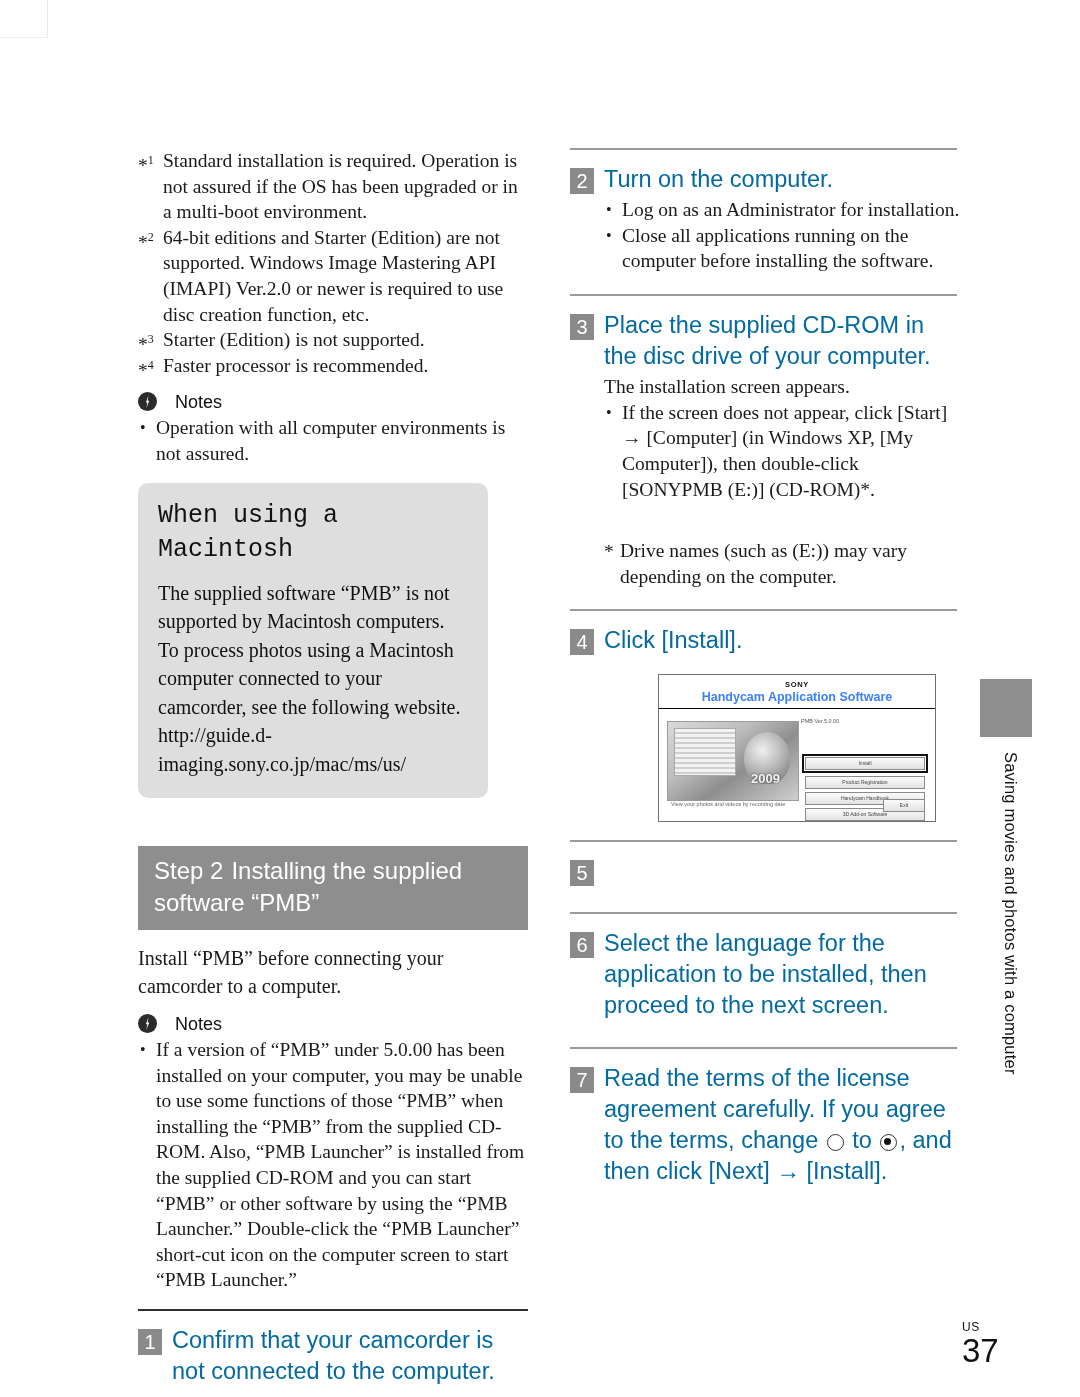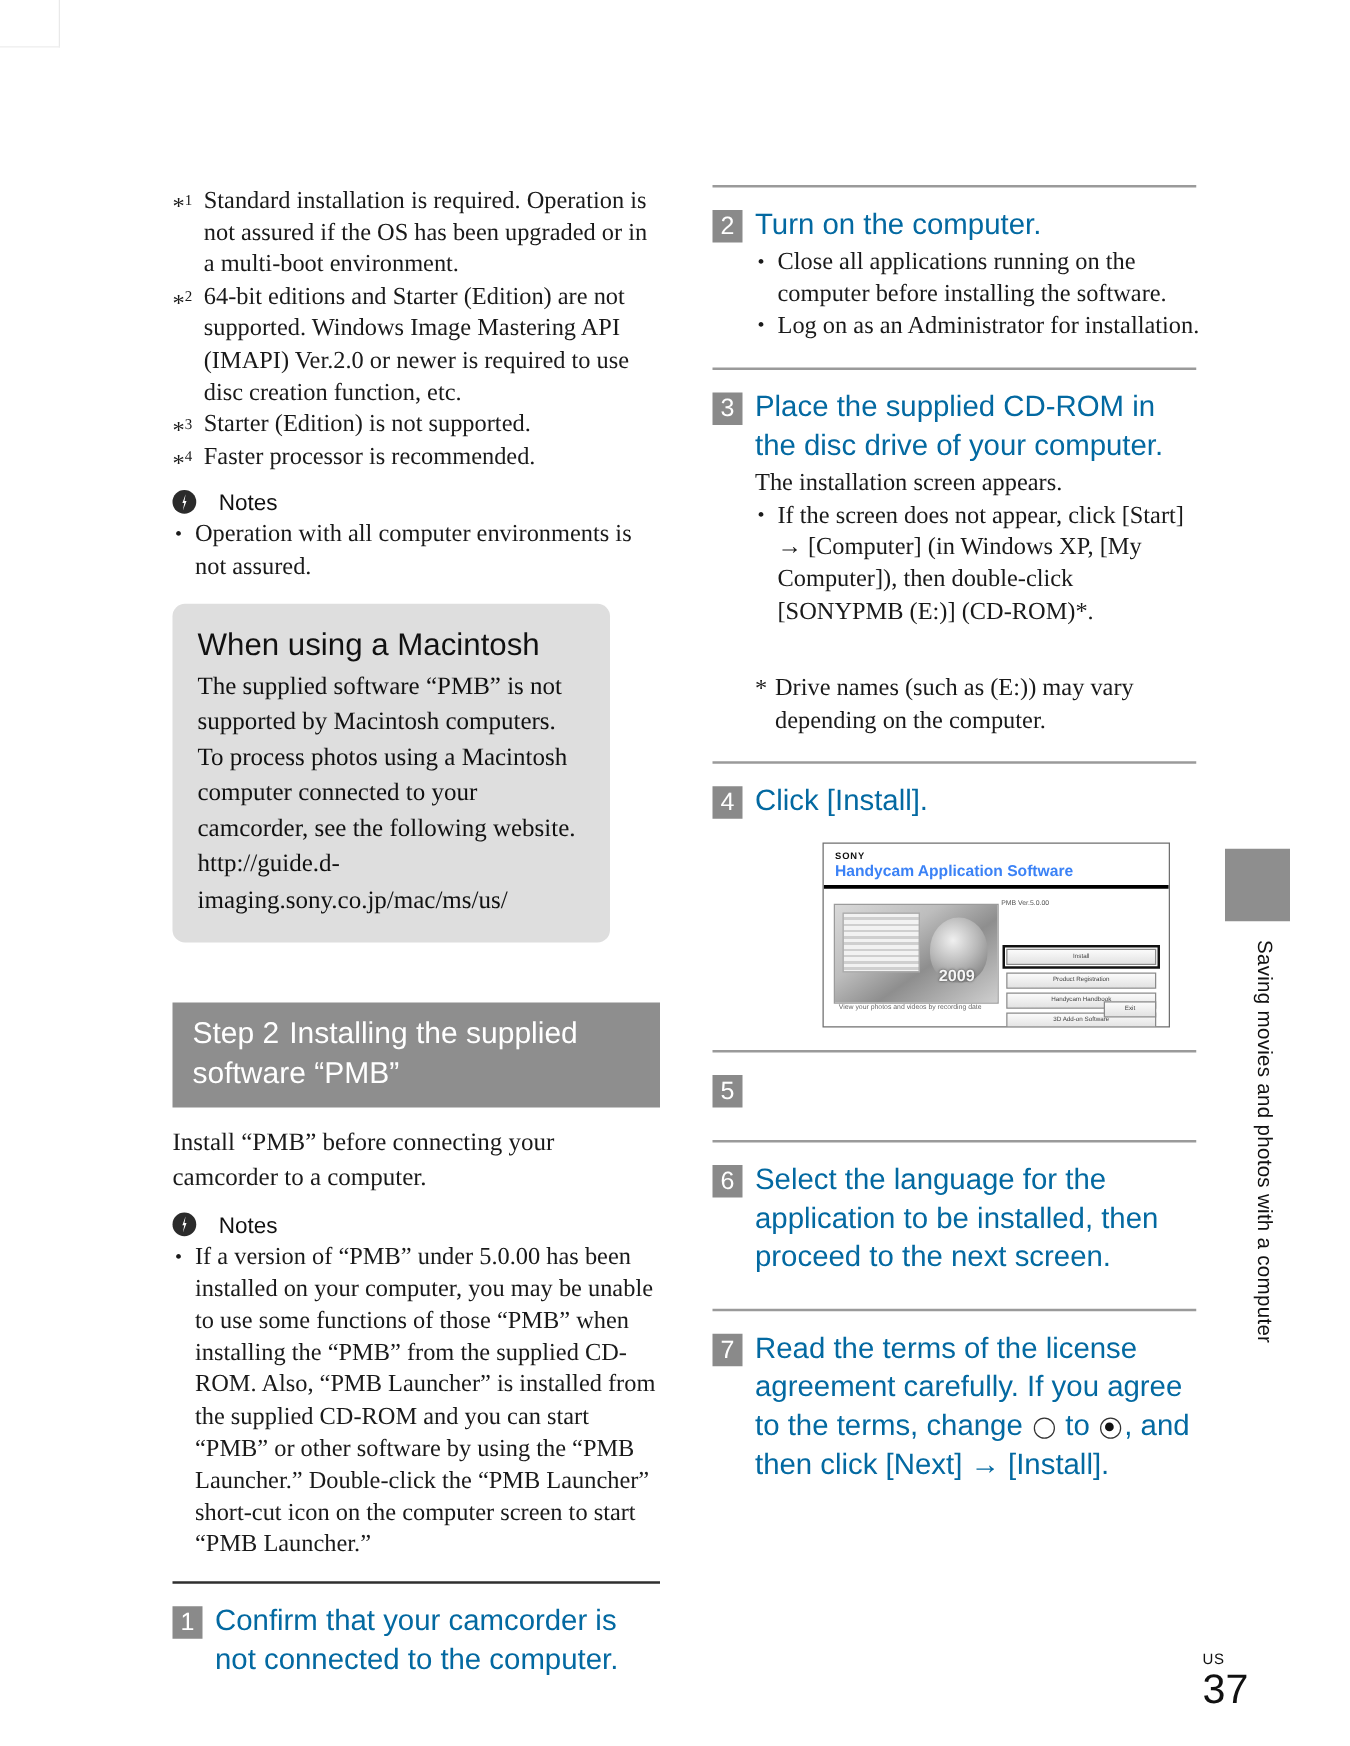--- a/index.html
+++ b/index.html
@@ -120,25 +120,25 @@
   
   .mac-box {
     margin-top: 16px;
     background: #dedede;
     border-radius: 10px;
     padding: 16px 20px 20px 20px;
     width: 350px;
     box-sizing: border-box;
   }
   .mac-title {
-    font-family: Liberation Sans, sans-serif;
+    font-family: Liberation Mono, monospace;
     font-size: 25px;
     line-height: 34px;
     color: #111;
-    margin-bottom: 2px;
+    margin-bottom: 12px;
   }
   .mac-body {
     font-family: "Liberation Serif", serif;
     font-size: 20px;
     line-height: 28.5px;
     color: #111;
   }
 
   
   .step-bar {
@@ -233,21 +233,22 @@
     width: 278px;
     height: 148px;
     border: 1px solid #6f6f6f;
     background: #ffffff;
     position: relative;
     box-sizing: border-box;
     overflow: hidden;
   }
   .shot-head {
     padding: 5px 9px 4px 9px;
-    border-bottom: 3px solid #000000;
+    border-bottom: 1px solid #000000;
+    text-align: center;
   }
   .shot-sony {
     font-family: "Liberation Sans", sans-serif;
     font-size: 7.5px;
     font-weight: bold;
     letter-spacing: 0.7px;
     color: #111;
   }
   .shot-title {
     font-family: "Liberation Sans", sans-serif;
@@ -478,22 +479,22 @@
 
   <div class="col col-right">
 
     <div class="rule-grey"></div>
 
     <div class="step">
       <div class="step-num">2</div>
       <div class="step-text">Turn on the computer.</div>
     </div>
     <div class="step-sub">
+      <div class="bullet">Log on as an Administrator for installation.</div>
       <div class="bullet">Close all applications running on the computer before installing the software.</div>
-      <div class="bullet">Log on as an Administrator for installation.</div>
     </div>
 
     <div class="rule-grey" style="margin-top:20px;"></div>
 
     <div class="step">
       <div class="step-num">3</div>
       <div class="step-text">Place the supplied CD-ROM in the disc drive of your computer.</div>
     </div>
     <div class="step-sub">
       <div class="plain">The installation screen appears.</div>

